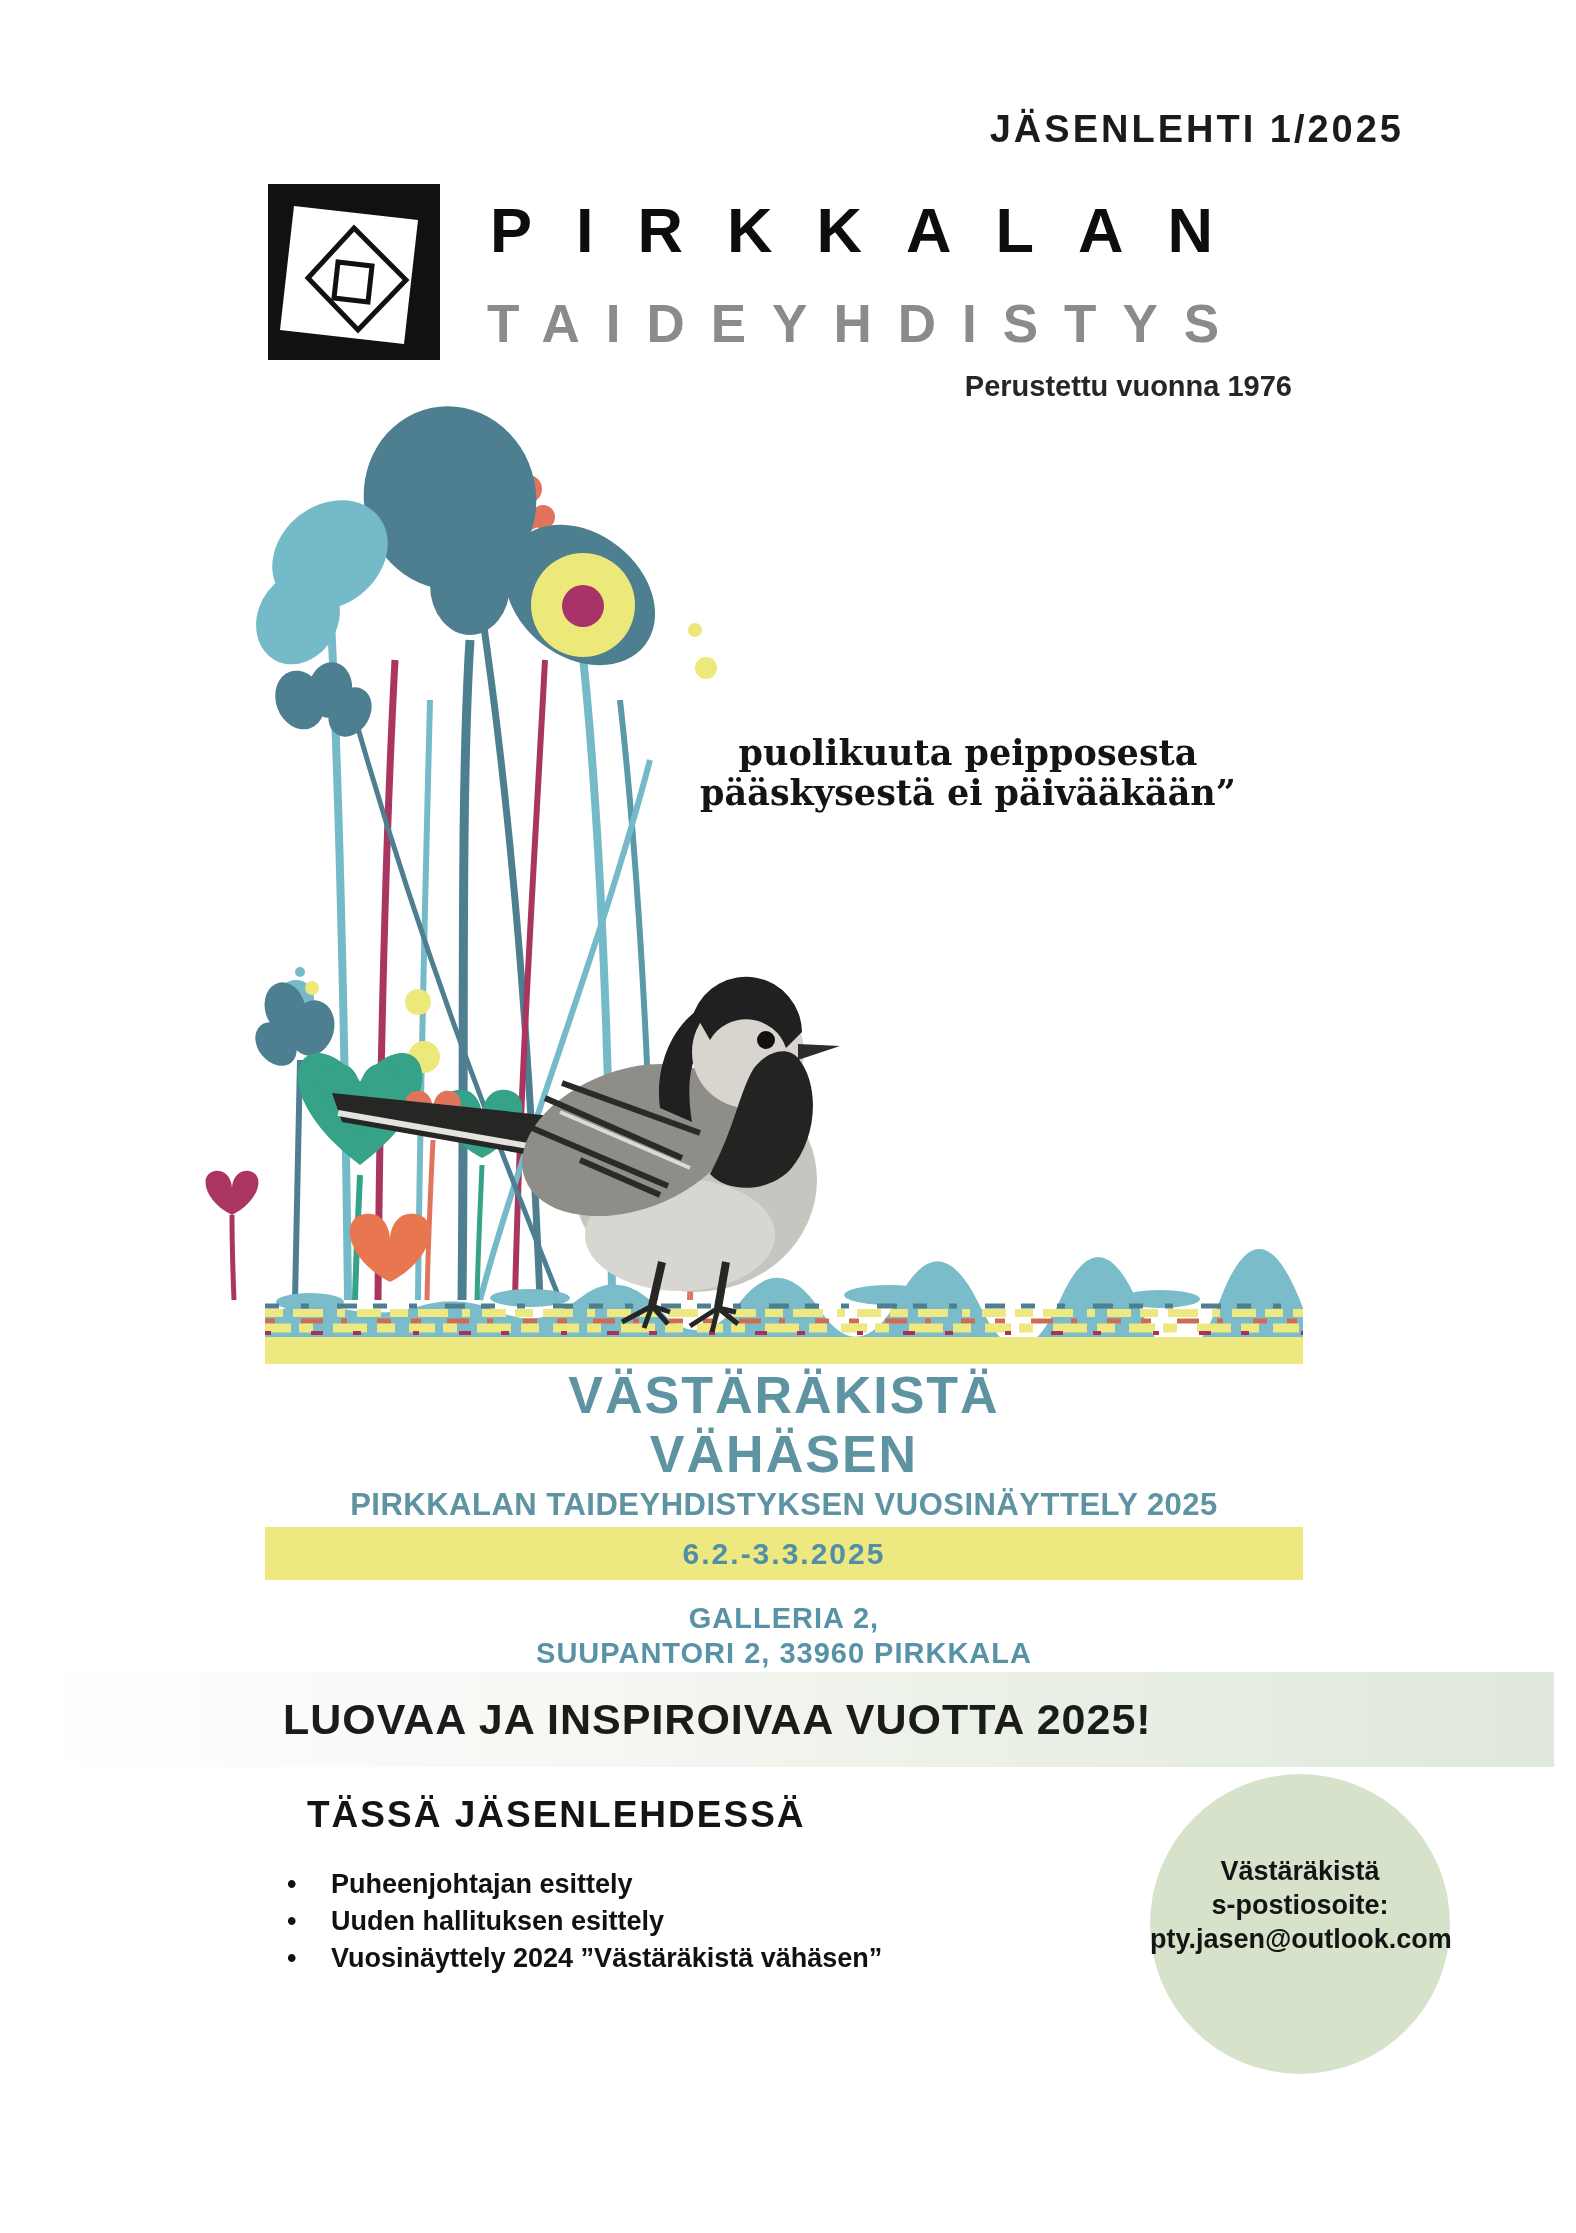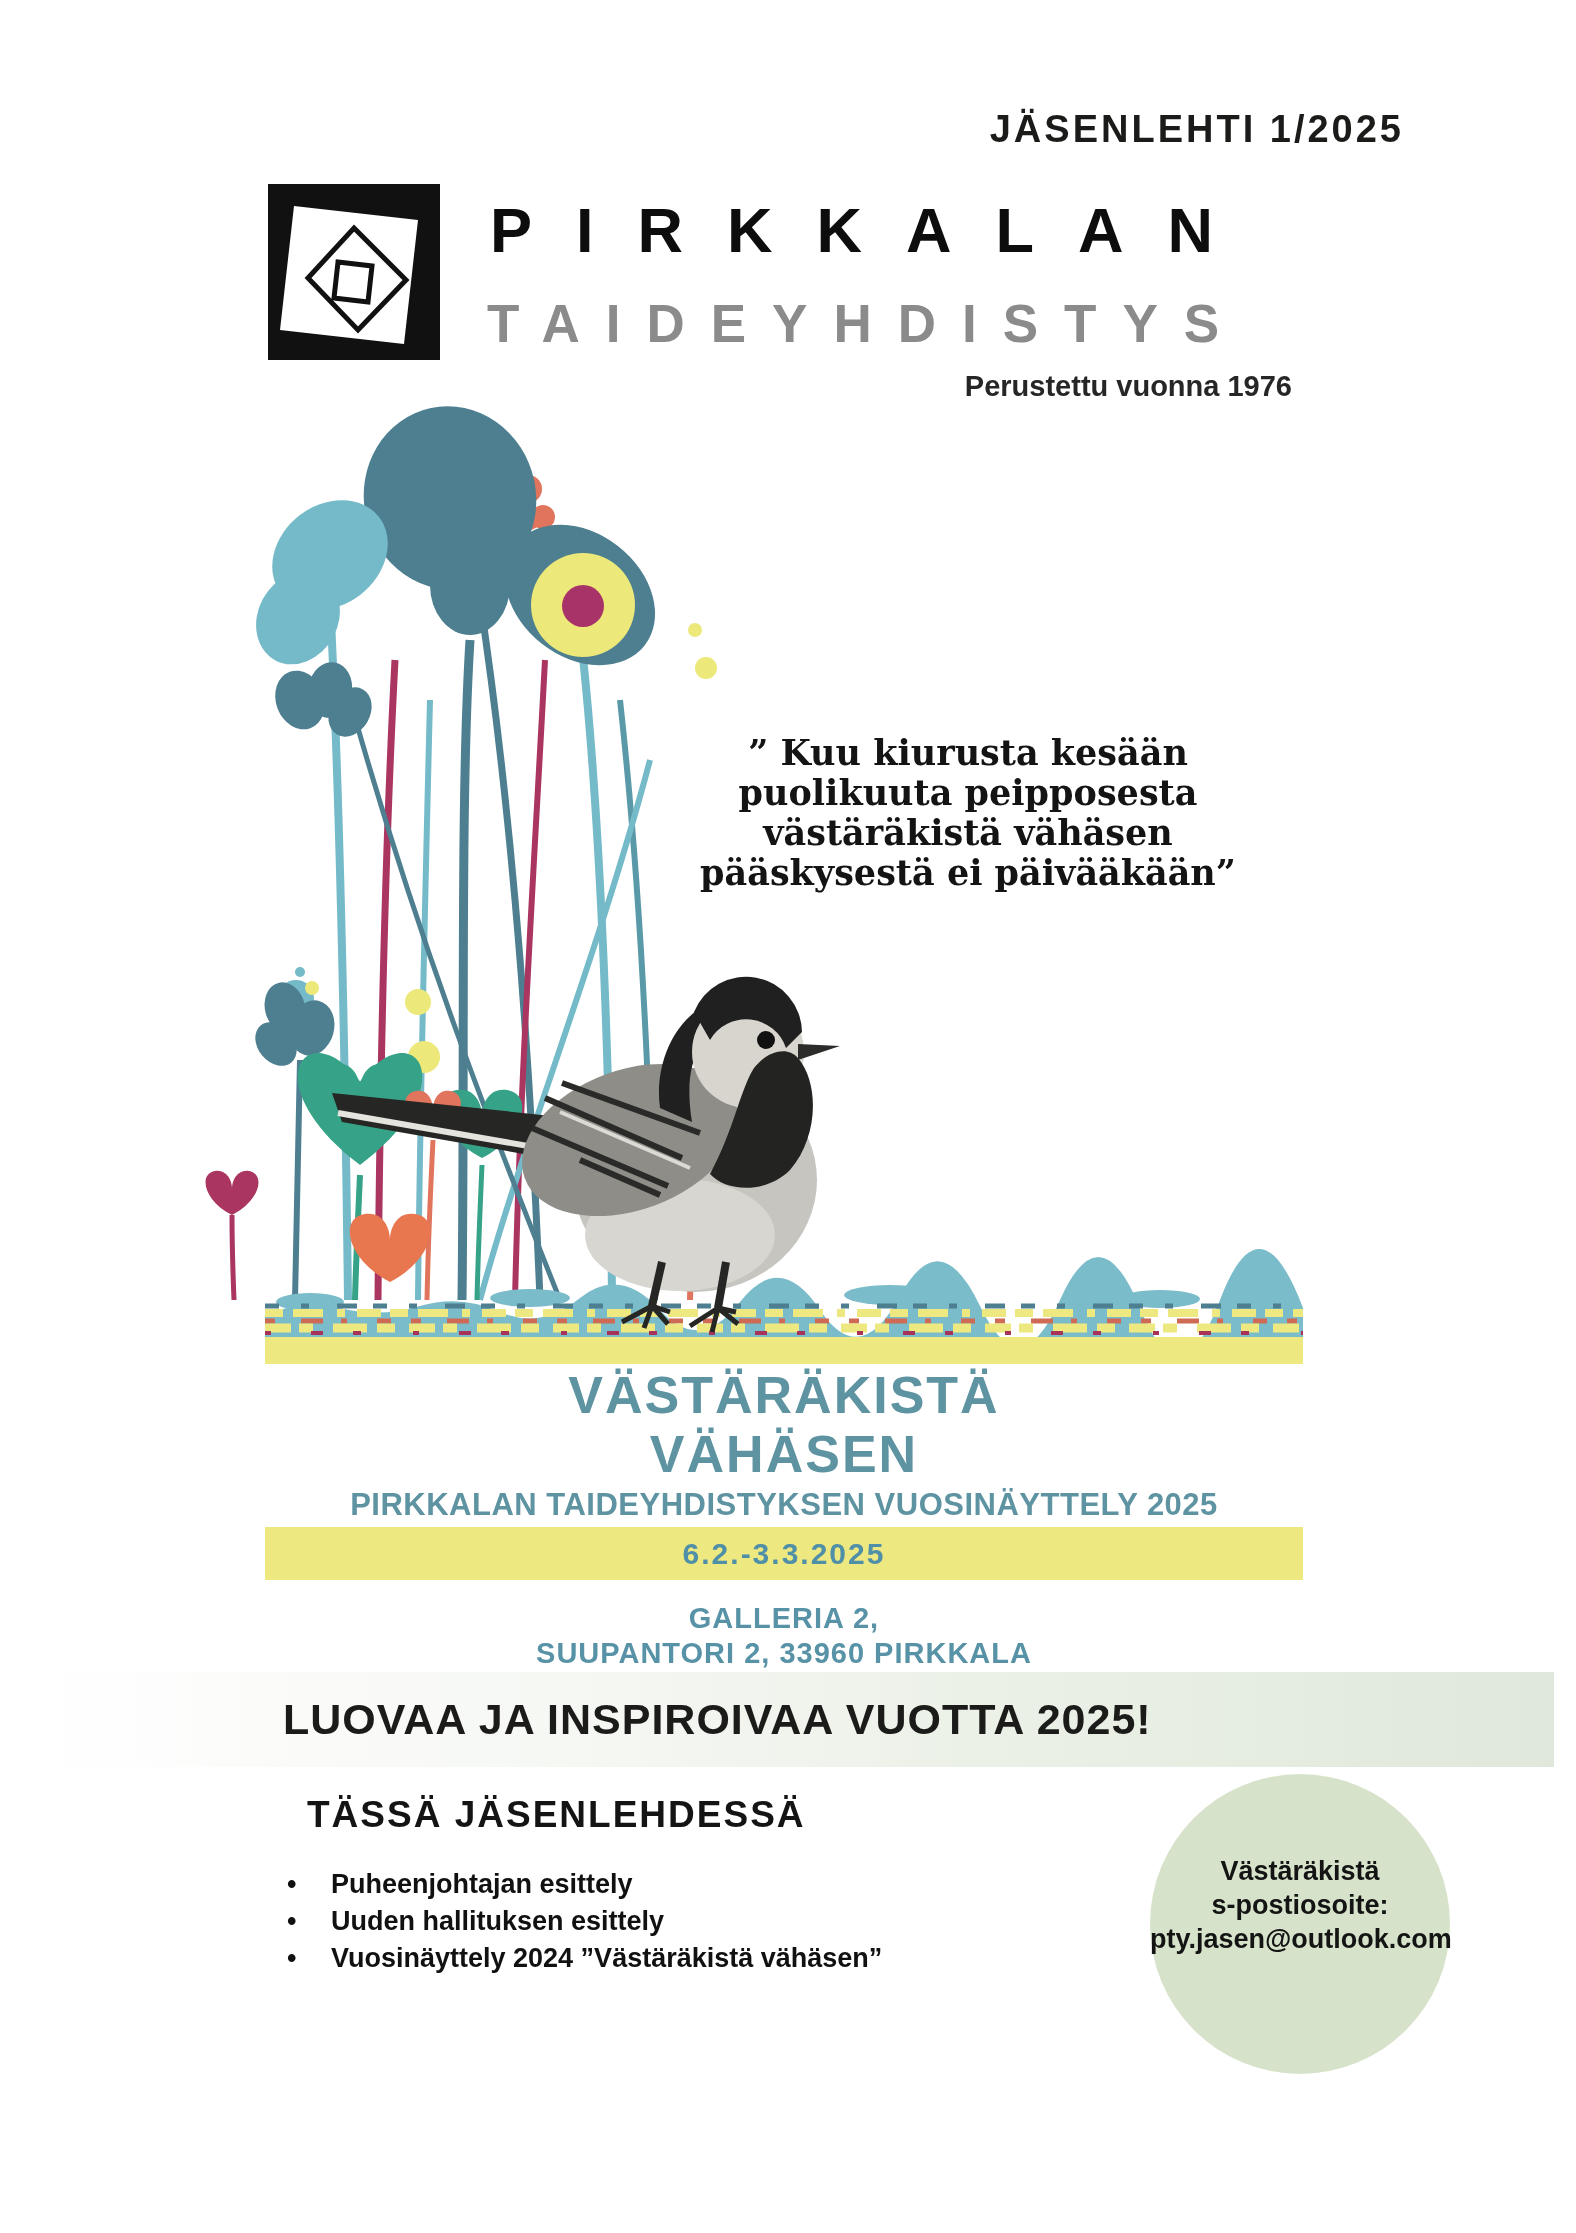--- a/index.html
+++ b/index.html
@@ -169,23 +169,21 @@
       <g stroke="#262624" fill="none">
         <path d="M662,1262 L652,1306" stroke-width="8"></path>
         <path d="M726,1262 L718,1308" stroke-width="8"></path>
         <path d="M652,1306 L622,1322 M652,1306 L644,1328 M652,1306 L668,1324 M652,1306 L670,1312" stroke-width="5"></path>
         <path d="M718,1308 L690,1326 M718,1308 L712,1332 M718,1308 L738,1324 M718,1308 L736,1312" stroke-width="5"></path>
       </g>
     </g>
   </svg>
 
   <div class="abs" id="quote">
-    <div>” Kuu kiurusta kesään</div>
     <div>puolikuuta peipposesta</div>
-    <div>västäräkistä vähäsen</div>
     <div>pääskysestä ei päivääkään”</div>
   </div>
 
   <div class="abs col" id="title">
     <div>VÄSTÄRÄKISTÄ</div>
     <div>VÄHÄSEN</div>
   </div>
   <div class="abs col" id="subtitle">PIRKKALAN TAIDEYHDISTYKSEN VUOSINÄYTTELY 2025</div>
 
   <div class="abs" id="dateband">

